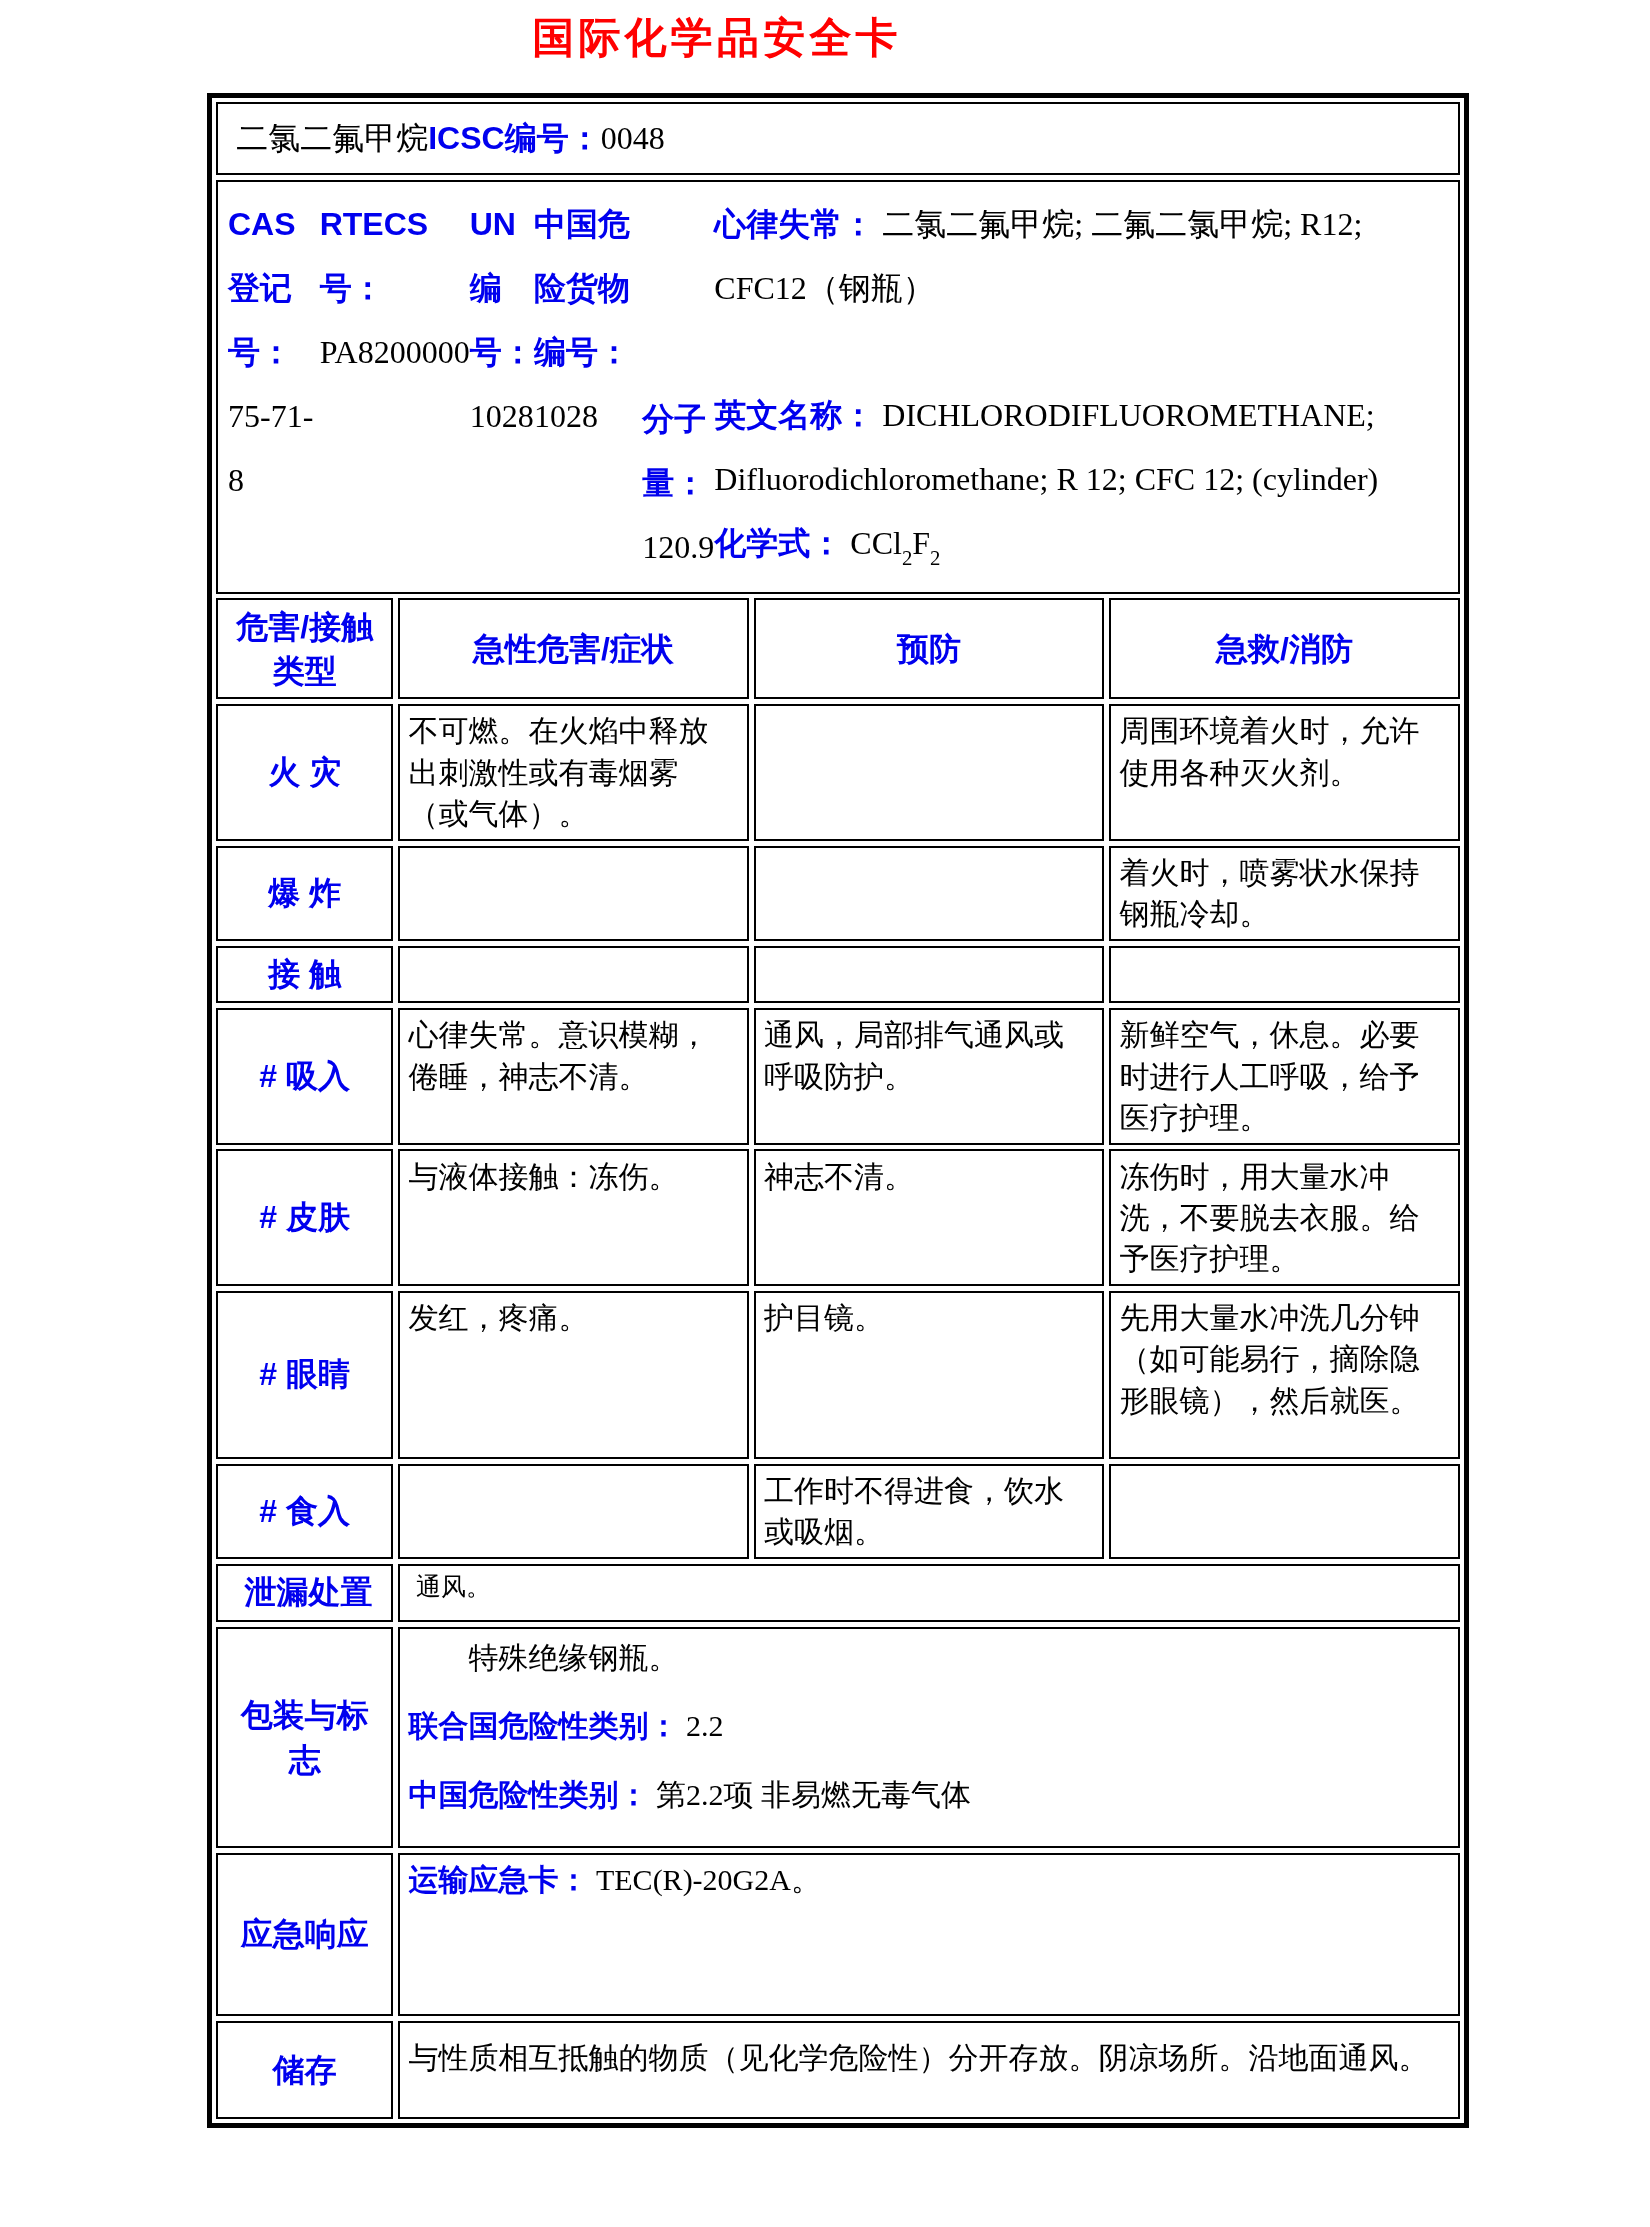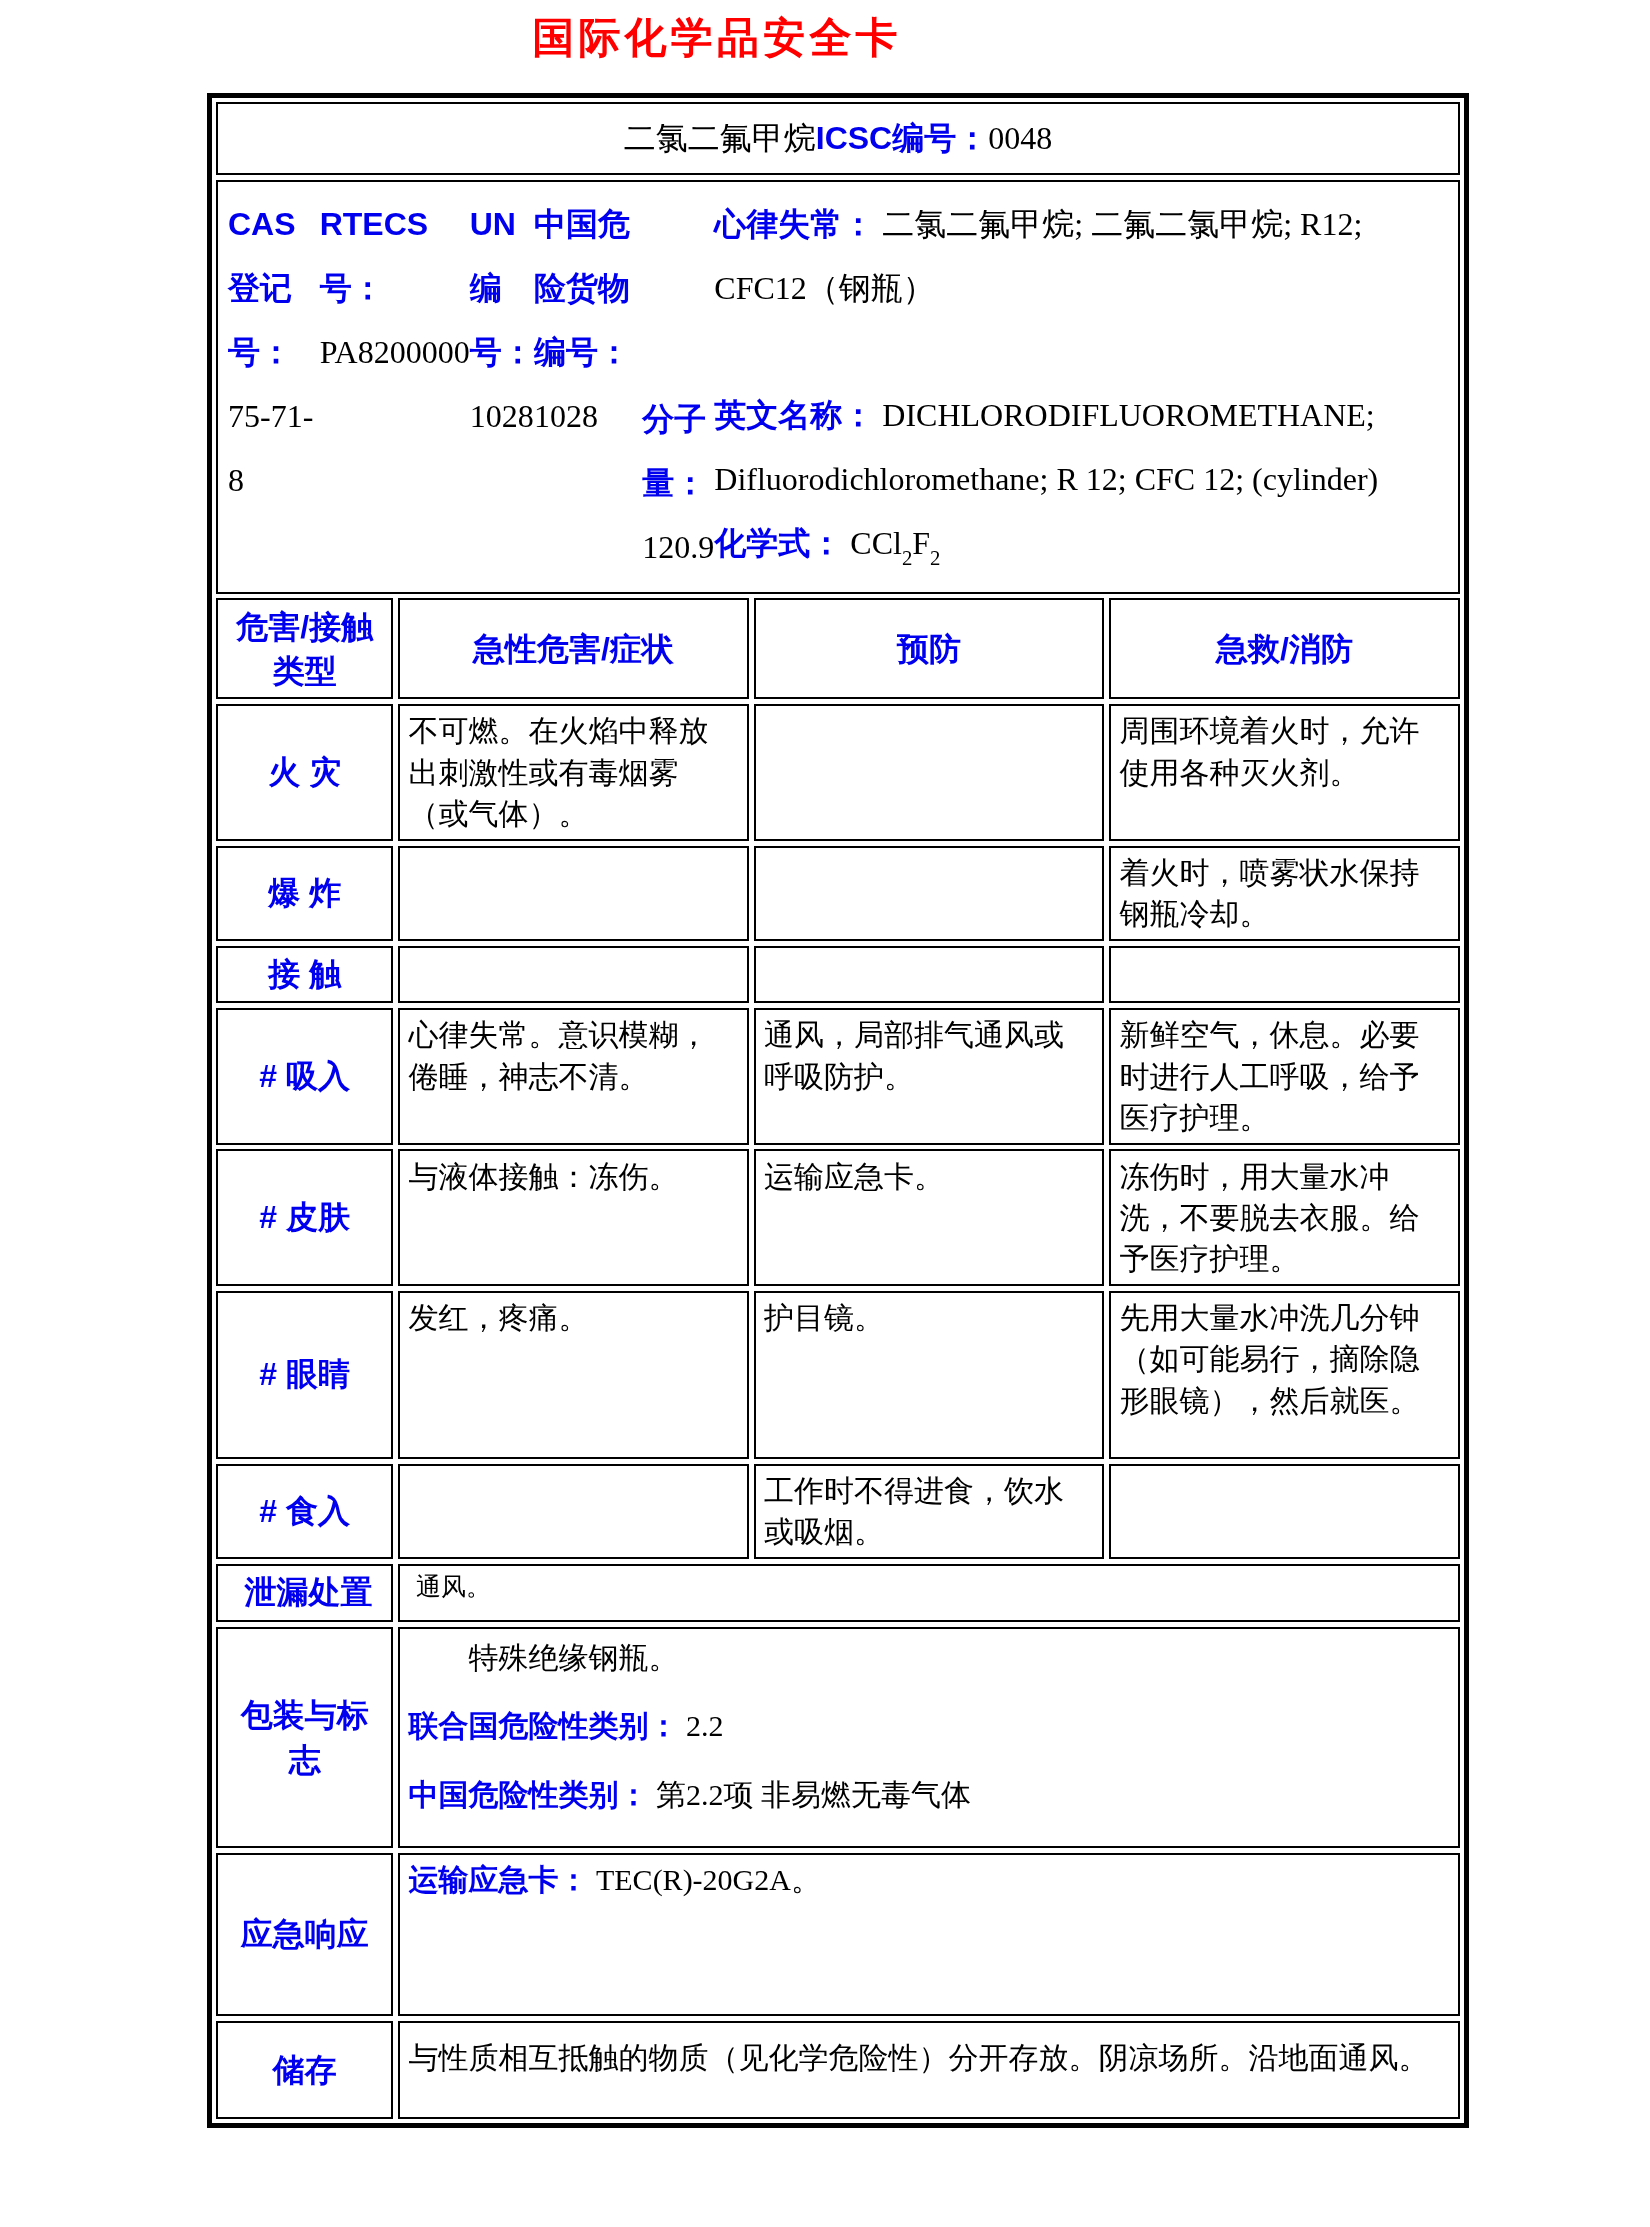--- a/index.html
+++ b/index.html
@@ -24,21 +24,21 @@
     position:absolute;top:93px;left:207px;width:1262px;
     border:5.6px solid #000;padding:4.2px;
     display:flex;flex-direction:column;gap:4.9px;
     background:#fff;
   }
   .sec{border:2.8px solid #000;background:#fff;}
   .lbl{color:var(--blue);font-family:var(--f-sans);font-weight:bold;}
   
   .head-row{
     min-height:73px;display:flex;align-items:center;
-    justify-content:center;padding:7px 18px;font-size:32px;
+    justify-content:flex-start;padding:7px 18px;font-size:32px;
   }
   
   .ident{
     min-height:354px;display:flex;padding:9.8px 14px 12.6px 9.8px;
     font-size:32px;line-height:2.0;
   }
   .ident-left{width:40%;display:flex;flex-direction:row;}
   .ident-right{width:60%;display:flex;flex-direction:column;}
   .id-bottom{margin-top:auto;}
   .name-en{margin-top:63px;}
@@ -154,21 +154,21 @@
   <div class="trow r-inh">
     <div class="cell rowlabel"># 吸入</div>
     <div class="cell">心律失常。意识模糊，倦睡，神志不清。</div>
     <div class="cell">通风，局部排气通风或呼吸防护。</div>
     <div class="cell">新鲜空气，休息。必要时进行人工呼吸，给予医疗护理。</div>
   </div>
 
   <div class="trow r-skin">
     <div class="cell rowlabel"># 皮肤</div>
     <div class="cell">与液体接触：冻伤。</div>
-    <div class="cell">运输应急卡。</div>
+    <div class="cell">神志不清。</div>
     <div class="cell">冻伤时，用大量水冲洗，不要脱去衣服。给予医疗护理。</div>
   </div>
 
   <div class="trow r-eye">
     <div class="cell rowlabel"># 眼睛</div>
     <div class="cell">发红，疼痛。</div>
     <div class="cell">护目镜。</div>
     <div class="cell">先用大量水冲洗几分钟（如可能易行，摘除隐形眼镜），然后就医。</div>
   </div>
 

